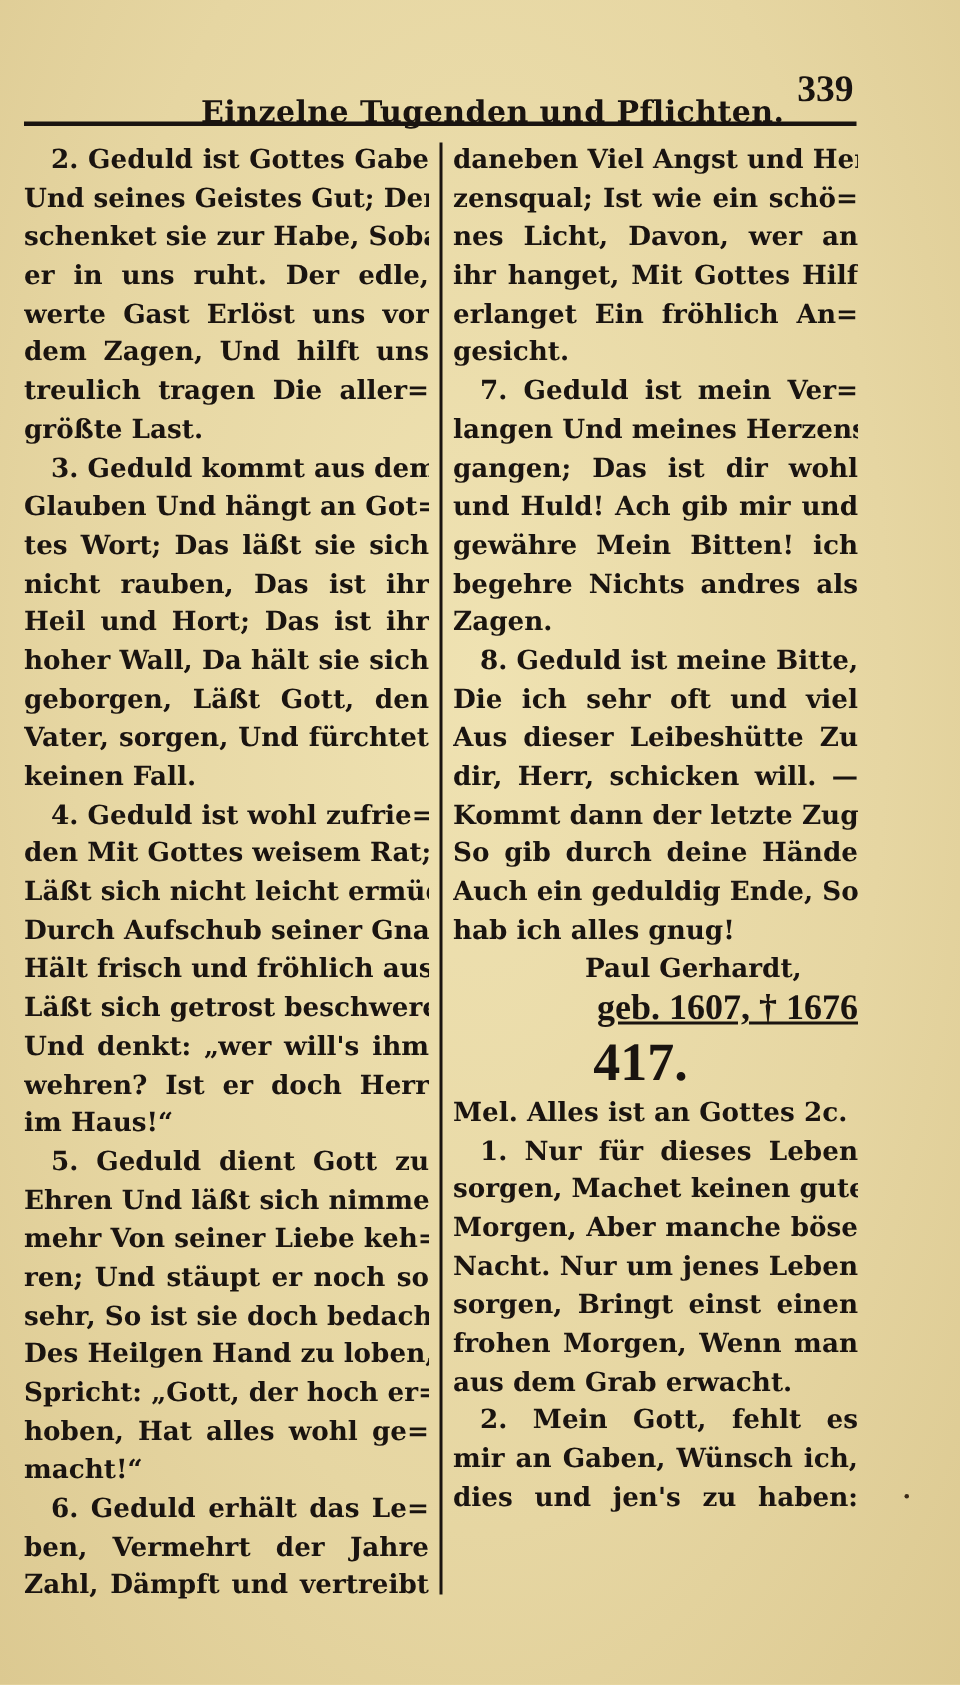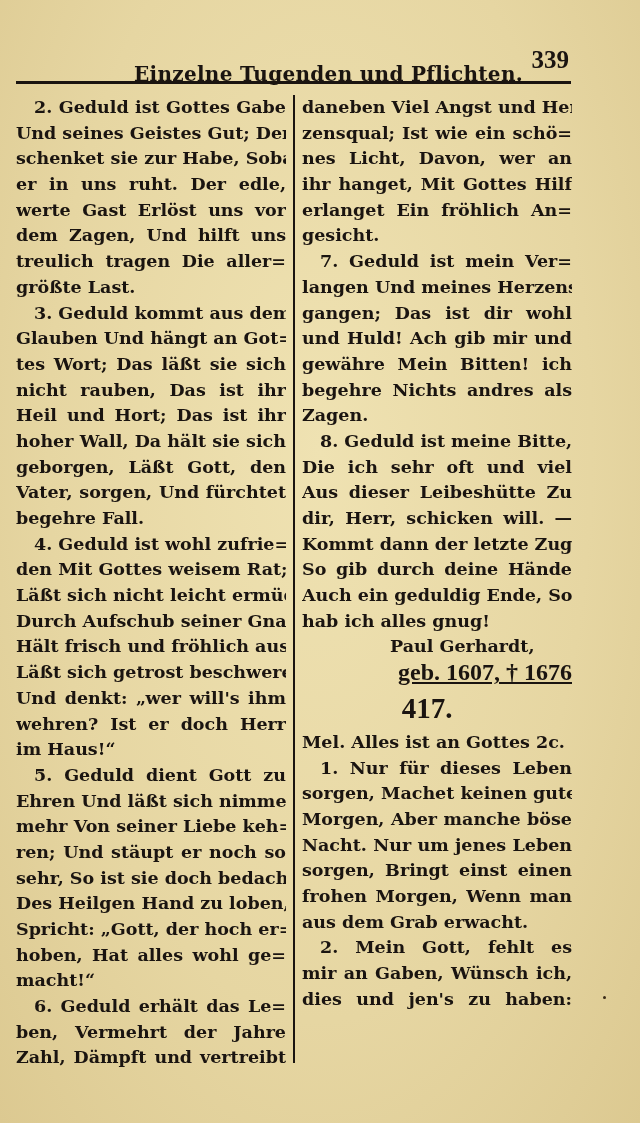--- a/index.html
+++ b/index.html
@@ -39,21 +39,21 @@
   .col-right { left:302px; width:270px; }
   .divider {
     position:absolute; left:293px; top:95px; width:2px; height:968px; background:#1a1410;
   }
   .line { white-space:nowrap; display:block; text-align:justify; text-align-last:justify; height:25.7px; overflow:hidden; }
   .line.last { text-align-last:left; }
   .line.indent { padding-left:18px; }
   .sig1 { padding-left:88px; text-align-last:left; }
   .sig2 { padding-left:96px; text-align-last:left; font-family:"Liberation Serif", serif; font-size:24px;text-decoration:underline; }
   .hymn-number {
-    display:block; text-align:center; font-size:29px; line-height:44px; height:44px;
+    display:block; text-align:center; font-size:36px; line-height:44px; height:44px;
     font-family:"Liberation Serif", serif; font-weight:bold; padding-right:20px;
   }
   .spot { position:absolute; width:3px; height:3px; border-radius:50%; background:#3a2a18; }
 </style>
 </head>
 <body>
 
 <div class="page">
 
   <div class="header">
@@ -72,21 +72,21 @@
       <span class="line">treulich tragen Die aller=</span>
       <span class="line last">größte Last.</span>
       <span class="line indent">3. Geduld kommt aus dem</span>
       <span class="line">Glauben Und hängt an Got=</span>
       <span class="line">tes Wort; Das läßt sie sich</span>
       <span class="line">nicht rauben, Das ist ihr</span>
       <span class="line">Heil und Hort; Das ist ihr</span>
       <span class="line">hoher Wall, Da hält sie sich</span>
       <span class="line">geborgen, Läßt Gott, den</span>
       <span class="line">Vater, sorgen, Und fürchtet</span>
-      <span class="line last">begehre Fall.</span>
+      <span class="line last">keinen Fall.</span>
       <span class="line indent">4. Geduld ist wohl zufrie=</span>
       <span class="line">den Mit Gottes weisem Rat;</span>
       <span class="line">Läßt sich nicht leicht ermüden</span>
       <span class="line">Durch Aufschub seiner Gnad,</span>
       <span class="line">Hält frisch und fröhlich aus,</span>
       <span class="line">Läßt sich getrost beschweren</span>
       <span class="line">Und denkt: „wer will's ihm</span>
       <span class="line">wehren? Ist er doch Herr</span>
       <span class="line last">im Haus!“</span>
       <span class="line indent">5. Geduld dient Gott zu</span>

